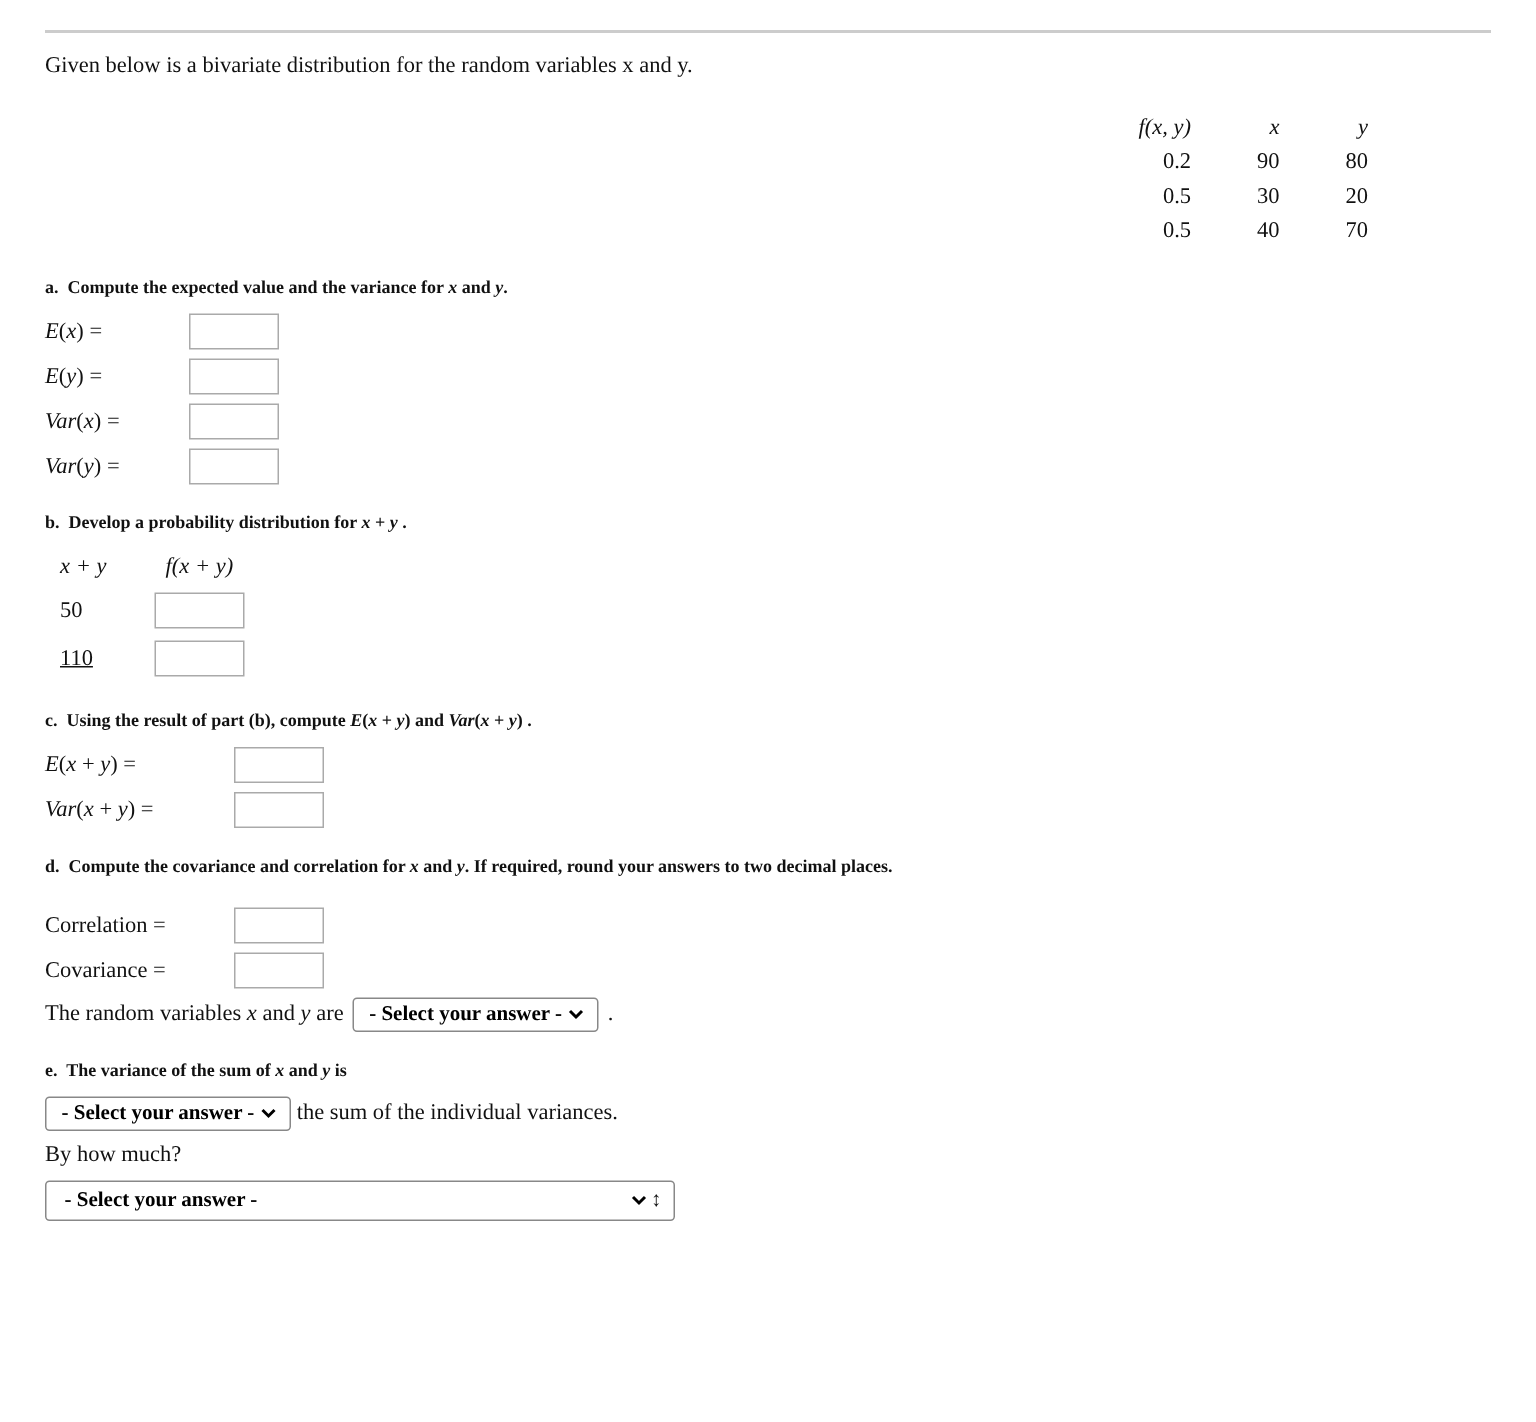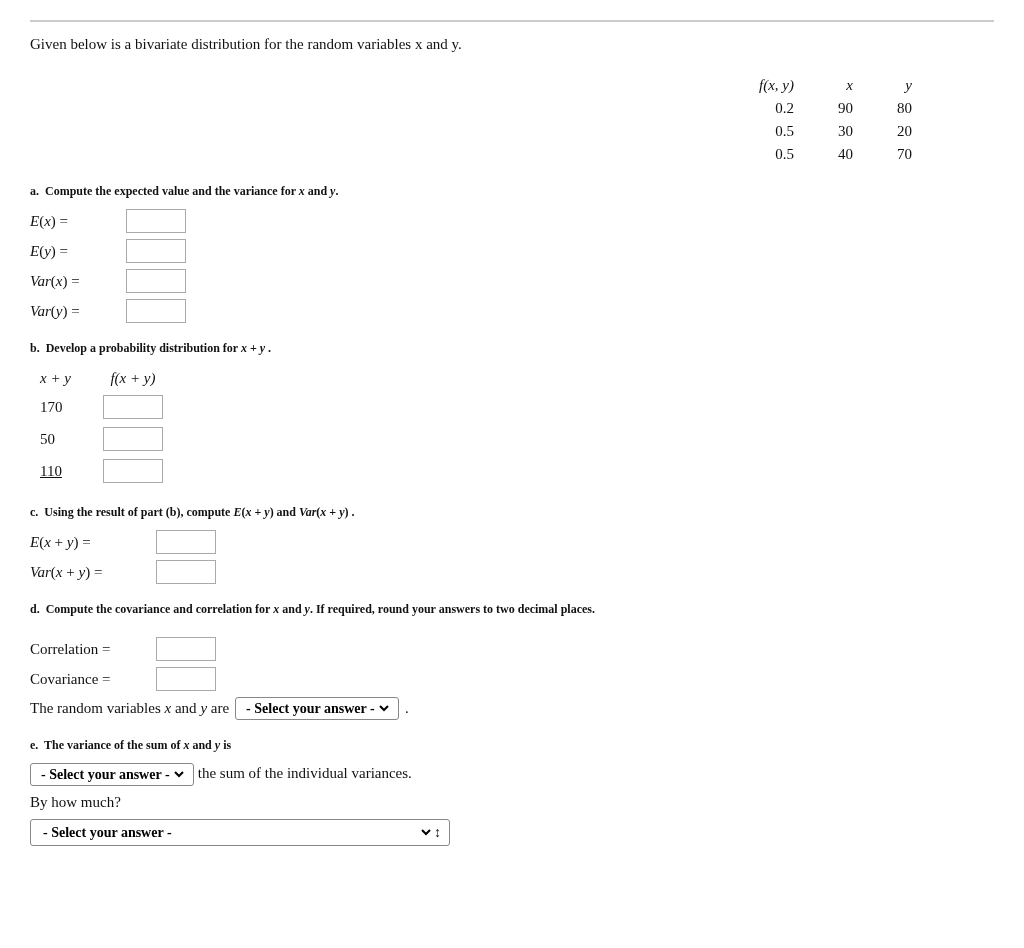--- a/index.html
+++ b/index.html
@@ -194,24 +194,20 @@
   </p>
   <div class="table-section">
     <table class="prob-table">
       <thead>
         <tr>
           <th style="text-align:left; padding-left:0;"><em>x</em> + <em>y</em></th>
           <th><em>f</em>(<em>x</em> + <em>y</em>)</th>
         </tr>
       </thead>
       <tbody>
-        <tr>
-          <td style="text-align:left; padding-left:0;">170</td>
-          <td><input class="math-input" type="text" style=""></td>
-        </tr>
         <tr>
           <td style="text-align:left; padding-left:0;">50</td>
           <td><input class="math-input" type="text" style=""></td>
         </tr>
         <tr>
           <td style="text-align:left; padding-left:0;text-decoration:underline;">110</td>
           <td><input class="math-input" type="text" style=""></td>
         </tr>
       </tbody>
     </table>

